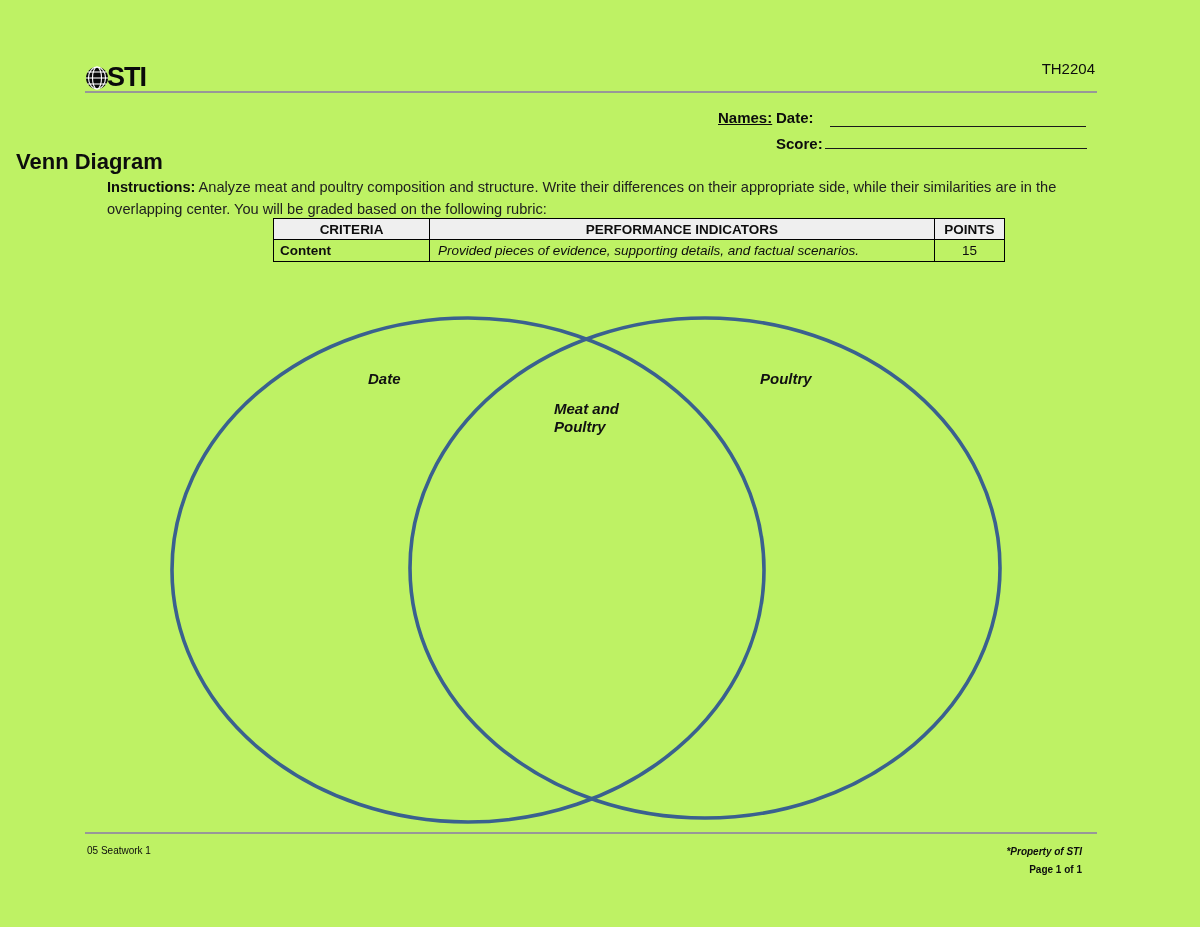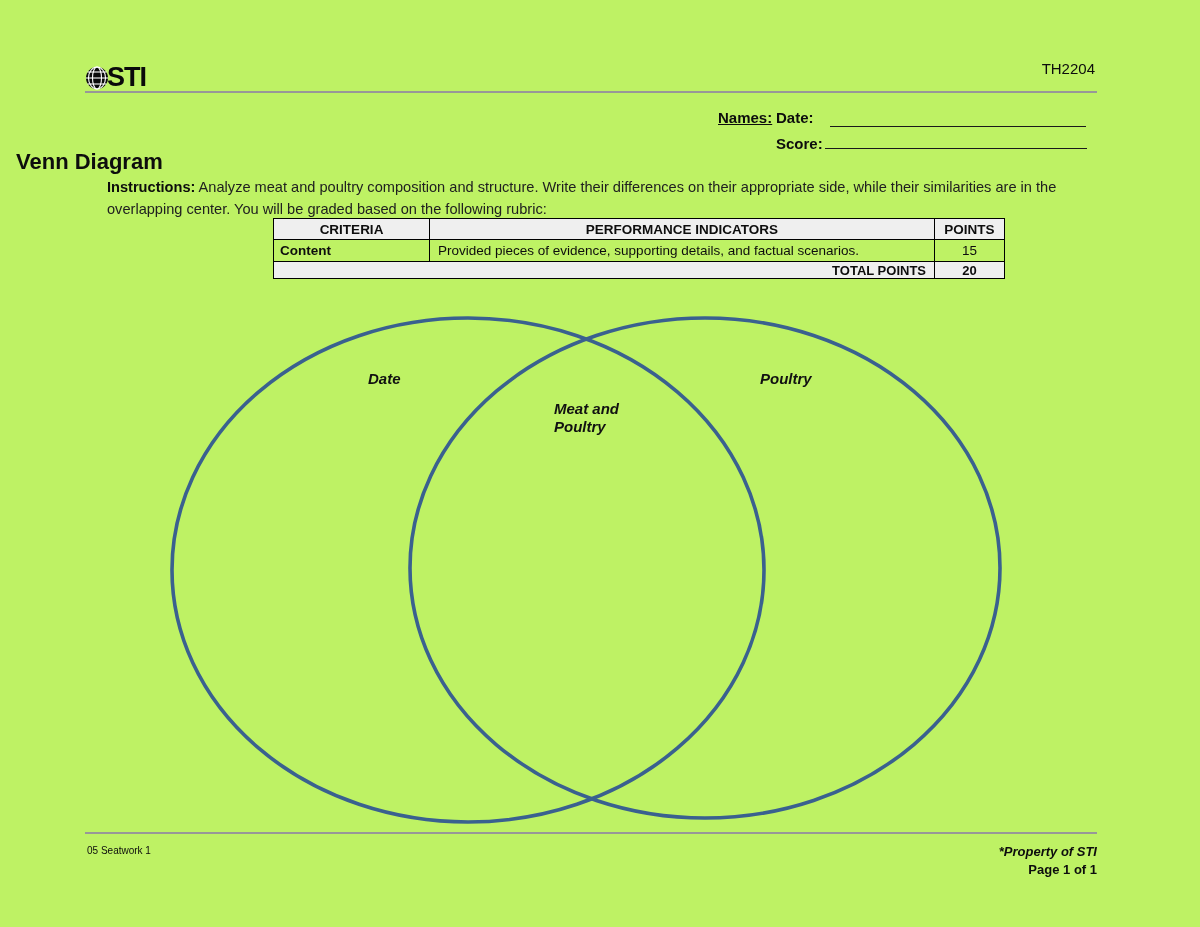--- a/index.html
+++ b/index.html
@@ -36,36 +36,36 @@
   .instructions b { color: #0d0d0d; }
 
   
   .rubric { left: 225px; top: 218px; border-collapse: collapse; table-layout: fixed; margin-left: 48px; }
   .rubric td, .rubric th { border: 1.6px solid #000; font-size: 13.5px; overflow: hidden; white-space: nowrap; }
   .rubric th { background: #efefef; font-weight: 700; text-align: center; height: 21px; }
   .col-criteria { width: 156px; }
   .col-indicator { width: 505px; }
   .col-points { width: 70px; }
   .cell-criteria { font-weight: 700; padding-left: 6px; height: 22px; }
-  .cell-indicator { padding-left: 8px; }
+  .cell-indicator { font-style: italic; padding-left: 8px; }
   .cell-points { text-align: center; }
   .row-total td { background: #efefef; font-weight: 700; height: 17px; font-size: 13px; }
   .total-label-cell { text-align: right; padding-right: 8px; }
 
   
   .venn-svg { left: 0; top: 300px; }
   .venn-label { font-size: 15px; font-weight: 700; font-style: italic; line-height: 18px; color: #111; }
   .label-meat { left: 368px; top: 370px; }
   .label-center { left: 554px; top: 394px; margin-top: 6px; }
   .label-poultry { left: 760px; top: 370px; }
 
   
   .footer-rule { left: 85px; top: 832px; width: 1012px; height: 2px; background: #989898; }
   .footer-left { left: 87px; top: 845px; font-size: 10px; font-weight: 400; }
-  .footer-right { right: 103px; top: 843px; text-align: right; font-size: 13px; font-weight: 700; line-height: 18px; }
+  .footer-right { right: 118px; top: 843px; text-align: right; font-size: 10px; font-weight: 700; line-height: 18px; }
   .footer-right .prop { font-style: italic; }
 </style>
 </head>
 <body>
 
 <div class="page">
 
   <div class="abs logo-wrap">
     <svg class="logo-globe" viewBox="0 0 26 26">
       <circle cx="13" cy="13" r="11" fill="#0a0a0a"></circle>
@@ -101,24 +101,20 @@
         <tr>
       <th>CRITERIA</th>
       <th>PERFORMANCE INDICATORS</th>
       <th>POINTS</th>
     </tr>
     <tr>
       <td class="cell-criteria">Content</td>
       <td class="cell-indicator">Provided pieces of evidence, supporting details, and factual scenarios.</td>
       <td class="cell-points">15</td>
     </tr>
-    <tr class="row-total">
-      <td class="total-label-cell" colspan="2">TOTAL POINTS</td>
-      <td class="cell-points">20</td>
-    </tr>
   </tbody>
     </table>
 
   <svg class="abs venn-svg" width="1200" height="545" viewBox="0 0 1200 545">
     <ellipse cx="468" cy="270" rx="296" ry="252" fill="none" stroke-width="3.6" stroke="#3a618f"></ellipse>
     <ellipse cx="705" cy="268" rx="295" ry="250" fill="none" stroke-width="3.6" stroke="#3a618f"></ellipse>
   </svg>
   <div class="abs venn-label label-meat">Date</div>
   <div class="abs venn-label label-center">
     <div>Meat and</div>

